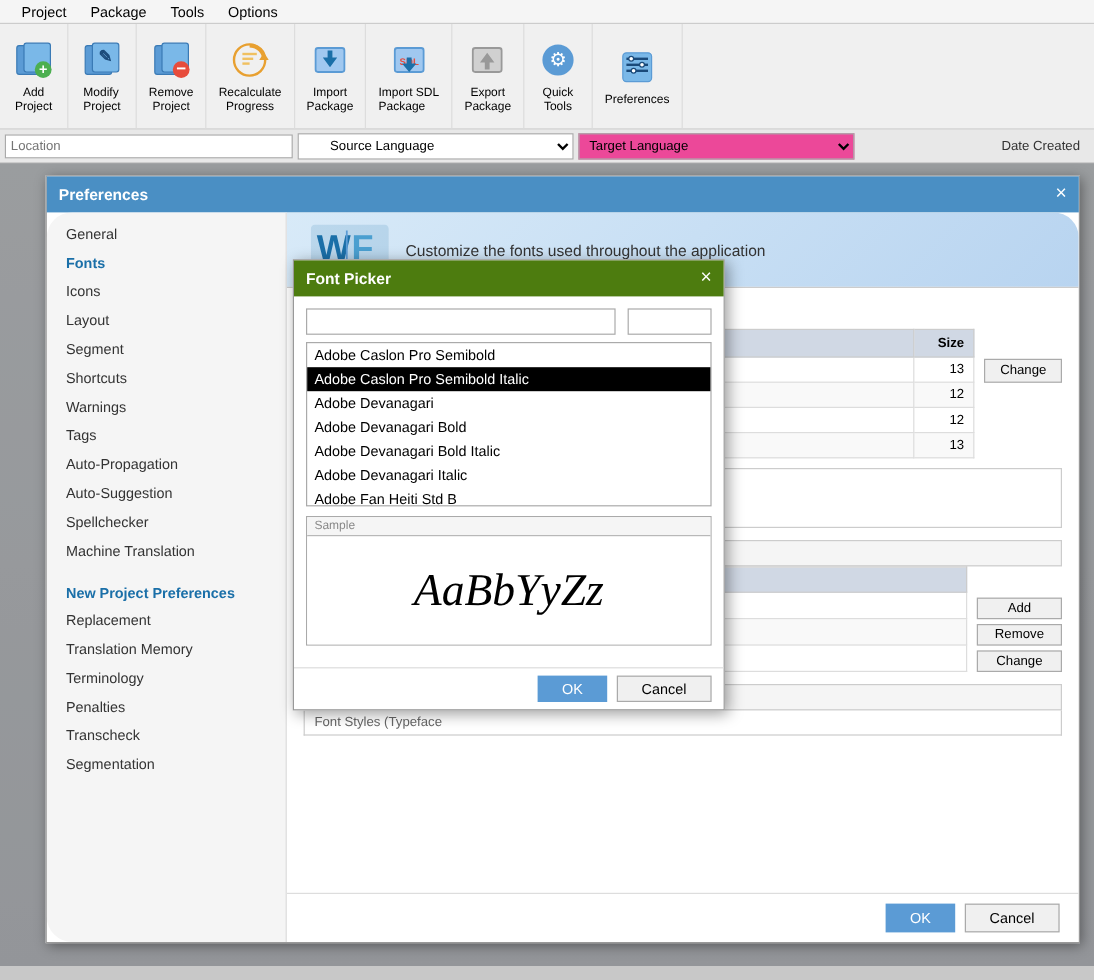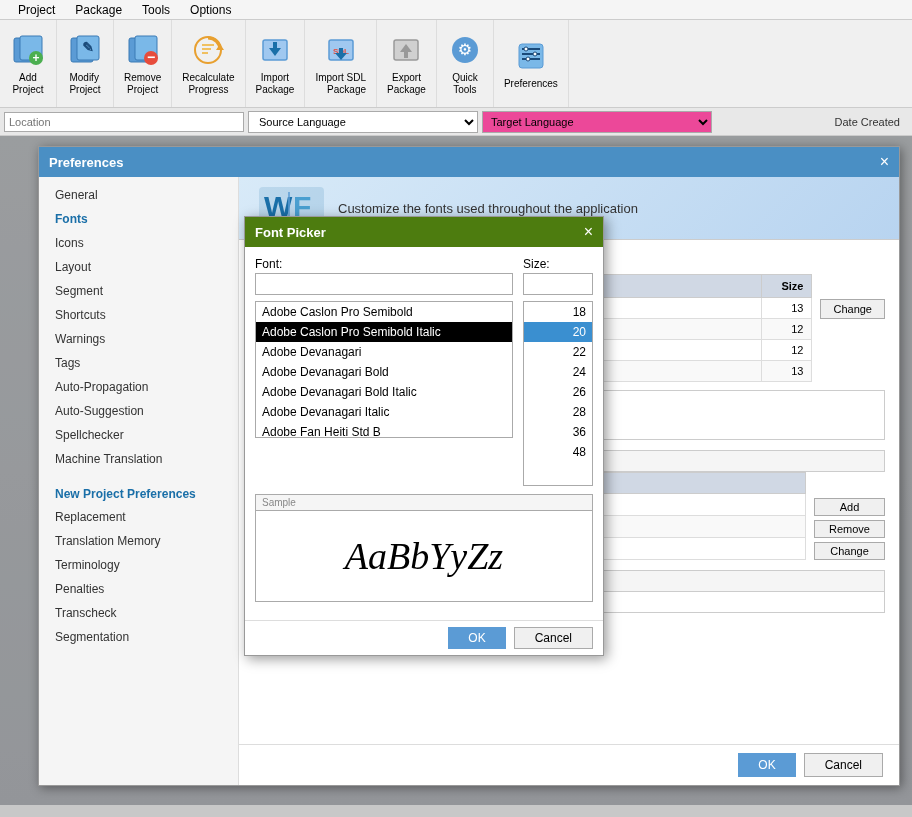--- a/index.html
+++ b/index.html
@@ -82,21 +82,21 @@
   </div>
 
   <div style="display:flex;flex-direction:column;align-items:center;justify-content:center;padding:4px 10px;cursor:pointer;min-width:55px;border-right:1px solid #ddd;">
     <div style="width:36px;height:36px;margin-bottom:4px;display:flex;align-items:center;justify-content:center;">
       <svg width="32" height="32" viewBox="0 0 32 32">
           <rect x="4" y="6" width="24" height="20" rx="2" fill="#a0c8f0" stroke="#5b9bd5" stroke-width="1.5"></rect>
           <text x="16" y="20" text-anchor="middle" font-size="8" fill="#e74c3c" font-weight="bold">SDL</text>
           <polygon points="16,26 10,19 14,19 14,14 18,14 18,19 22,19" fill="#1a6fa8"></polygon>
         </svg>
     </div>
-    <span style="font-size:10px;text-align:right;line-height:1.2;">Import SDL<br>Package</span>
+    <span style="font-size:10px;text-align:left;line-height:1.2;">Import SDL<br>Package</span>
   </div>
 
   <div style="display:flex;flex-direction:column;align-items:center;justify-content:center;padding:4px 10px;cursor:pointer;min-width:55px;border-right:1px solid #ddd;">
     <div style="width:36px;height:36px;margin-bottom:4px;display:flex;align-items:center;justify-content:center;">
       <svg width="32" height="32" viewBox="0 0 32 32">
           <rect x="4" y="6" width="24" height="20" rx="2" fill="#d0d0d0" stroke="#999" stroke-width="1.5"></rect>
           <polygon points="16,10 10,18 14,18 14,24 18,24 18,18 22,18" fill="#999"></polygon>
         </svg>
     </div>
     <span style="font-size:10px;text-align:center;line-height:1.2;">Export<br>Package</span>
@@ -123,21 +123,21 @@
           <circle cx="20" cy="14" r="2" fill="white" stroke="#1a4a7a" stroke-width="1"></circle>
           <circle cx="13" cy="19" r="2" fill="white" stroke="#1a4a7a" stroke-width="1"></circle>
         </svg>
     </div>
     <span style="font-size:10px;text-align:center;line-height:1.2;">Preferences</span>
   </div>
 </div>
 
 <div style="background:#e8e8e8;border-bottom:1px solid #ccc;display:flex;align-items:center;height:28px;padding:0 4px;gap:4px;">
   <input type="text" style="height: 20px; font-size: 11px; border: 1px solid rgb(170, 170, 170); padding: 0px 4px; width: 240px;" placeholder="Location">
-  <select style="height:22px;font-size:11px;border:1px solid #aaa;padding:0 6px;width:230px;background:white;">
+  <select style="height:22px;font-size:11px;border:1px solid #aaa;padding:0 22px;width:230px;background:white;">
     <option>Source Language</option>
   </select>
   <select style="height:22px;font-size:11px;border:1px solid #aaa;padding:0 4px;width:230px;background:#ec4899;">
     <option>Target Language</option>
   </select>
   <span style="margin-left:auto;font-size:11px;color:#333;padding-right:8px;">Date Created</span>
 </div>
 
 <div style="position:relative;width:912px;height:669px;background:#c8c8c8;">
 
@@ -145,21 +145,21 @@
 
   <div style="position:absolute;top:0;left:0;width:100%;height:100%;background:rgba(80,80,80,0.4);z-index:5;"></div>
 
   <div style="position:absolute;top:10px;left:38px;width:862px;height:640px;background:white;border:1px solid #999;z-index:10;display:flex;flex-direction:column;box-shadow:2px 2px 10px rgba(0,0,0,0.4);">
 
     <div style="background:#4a8fc4;color:white;padding:6px 10px;font-size:13px;font-weight:bold;display:flex;justify-content:space-between;align-items:center;">
       <span>Preferences</span>
       <button style="cursor:pointer;font-size:16px;color:white;background:none;border:none;">×</button>
     </div>
 
-    <div style="display:flex;flex:1;overflow:hidden;">
+    <div style="display:flex;flex:1;overflow:hidden;border-radius:21px;">
 
       <div style="width:200px;background:#f5f5f5;border-right:1px solid #ddd;overflow-y:auto;padding:6px 0;">
         <div style="padding:5px 16px;cursor:pointer;font-size:12px;color:#333;">General</div>
         <div style="padding:5px 16px;cursor:pointer;font-size:12px;color:#1a6fa8;font-weight:bold;">Fonts</div>
         <div style="padding:5px 16px;cursor:pointer;font-size:12px;color:#333;">Icons</div>
         <div style="padding:5px 16px;cursor:pointer;font-size:12px;color:#333;">Layout</div>
         <div style="padding:5px 16px;cursor:pointer;font-size:12px;color:#333;">Segment</div>
         <div style="padding:5px 16px;cursor:pointer;font-size:12px;color:#333;">Shortcuts</div>
         <div style="padding:5px 16px;cursor:pointer;font-size:12px;color:#333;">Warnings</div>
         <div style="padding:5px 16px;cursor:pointer;font-size:12px;color:#333;">Tags</div>
@@ -283,51 +283,37 @@
 
   <div style="position:absolute;top:80px;left:244px;width:360px;background:white;border:1px solid #999;box-shadow:3px 3px 12px rgba(0,0,0,0.4);z-index:50;">
 
     <div style="background:#4d7c0f;color:white;padding:6px 10px;font-size:13px;font-weight:bold;display:flex;justify-content:space-between;align-items:center;">
       <span>Font Picker</span>
       <button style="cursor:pointer;font-size:16px;color:white;background:none;border:none;">×</button>
     </div>
 
     <div style="padding:10px;">
 
-      <div style="display:flex;gap:10px;margin-bottom:2px;">
-        <span style="font-size:12px;flex:1;">Font:</span>
-        <span style="font-size:12px;width:70px;">Size:</span>
-      </div>
 
       <div style="display:flex;gap:10px;margin-bottom:6px;">
         <input type="text" style="flex: 1 1 0%; height: 22px; border: 1px solid rgb(170, 170, 170); padding: 0px 4px; font-size: 12px;">
         <input type="text" style="width: 70px; height: 22px; border: 1px solid rgb(170, 170, 170); padding: 0px 4px; font-size: 12px; text-align: right;">
       </div>
 
       <div style="display:flex;gap:10px;margin-bottom:8px;">
         <div style="flex:1;border:1px solid #aaa;height:137px;overflow-y:auto;">
           <div style="padding:3px 6px;font-size:12px;cursor:pointer;">Adobe Caslon Pro Semibold</div>
           <div style="padding:3px 6px;font-size:12px;cursor:pointer;background:#000000;color:white;">Adobe Caslon Pro Semibold Italic</div>
           <div style="padding:3px 6px;font-size:12px;cursor:pointer;">Adobe Devanagari</div>
           <div style="padding:3px 6px;font-size:12px;cursor:pointer;">Adobe Devanagari Bold</div>
           <div style="padding:3px 6px;font-size:12px;cursor:pointer;">Adobe Devanagari Bold Italic</div>
           <div style="padding:3px 6px;font-size:12px;cursor:pointer;">Adobe Devanagari Italic</div>
           <div style="padding:3px 6px;font-size:12px;cursor:pointer;">Adobe Fan Heiti Std B</div>
           <div style="padding:3px 6px;font-size:12px;cursor:pointer;">Adobe Fangsong Std R</div>
         </div>
-        <div style="width:70px;border:1px solid #aaa;height:185px;overflow-y:auto;">
-          <div style="padding:3px 6px;font-size:12px;cursor:pointer;text-align:right;">18</div>
-          <div style="padding:3px 6px;font-size:12px;cursor:pointer;text-align:right;background:#3a8fd0;color:white;">20</div>
-          <div style="padding:3px 6px;font-size:12px;cursor:pointer;text-align:right;">22</div>
-          <div style="padding:3px 6px;font-size:12px;cursor:pointer;text-align:right;">24</div>
-          <div style="padding:3px 6px;font-size:12px;cursor:pointer;text-align:right;">26</div>
-          <div style="padding:3px 6px;font-size:12px;cursor:pointer;text-align:right;">28</div>
-          <div style="padding:3px 6px;font-size:12px;cursor:pointer;text-align:right;">36</div>
-          <div style="padding:3px 6px;font-size:12px;cursor:pointer;text-align:right;">48</div>
-        </div>
       </div>
 
       <div style="border:1px solid #aaa;margin-bottom:8px;">
         <div style="font-size:10px;color:#888;padding:2px 6px;background:#f5f5f5;border-bottom:1px solid #aaa;">Sample</div>
         <div style="min-height:90px;display:flex;align-items:center;justify-content:center;background:white;padding:10px;">
           <span style="font-size:38px;font-style:italic;font-family:'Adobe Caslon Pro', 'Palatino', serif;">AaBbYyZz</span>
         </div>
       </div>
 
     </div>

